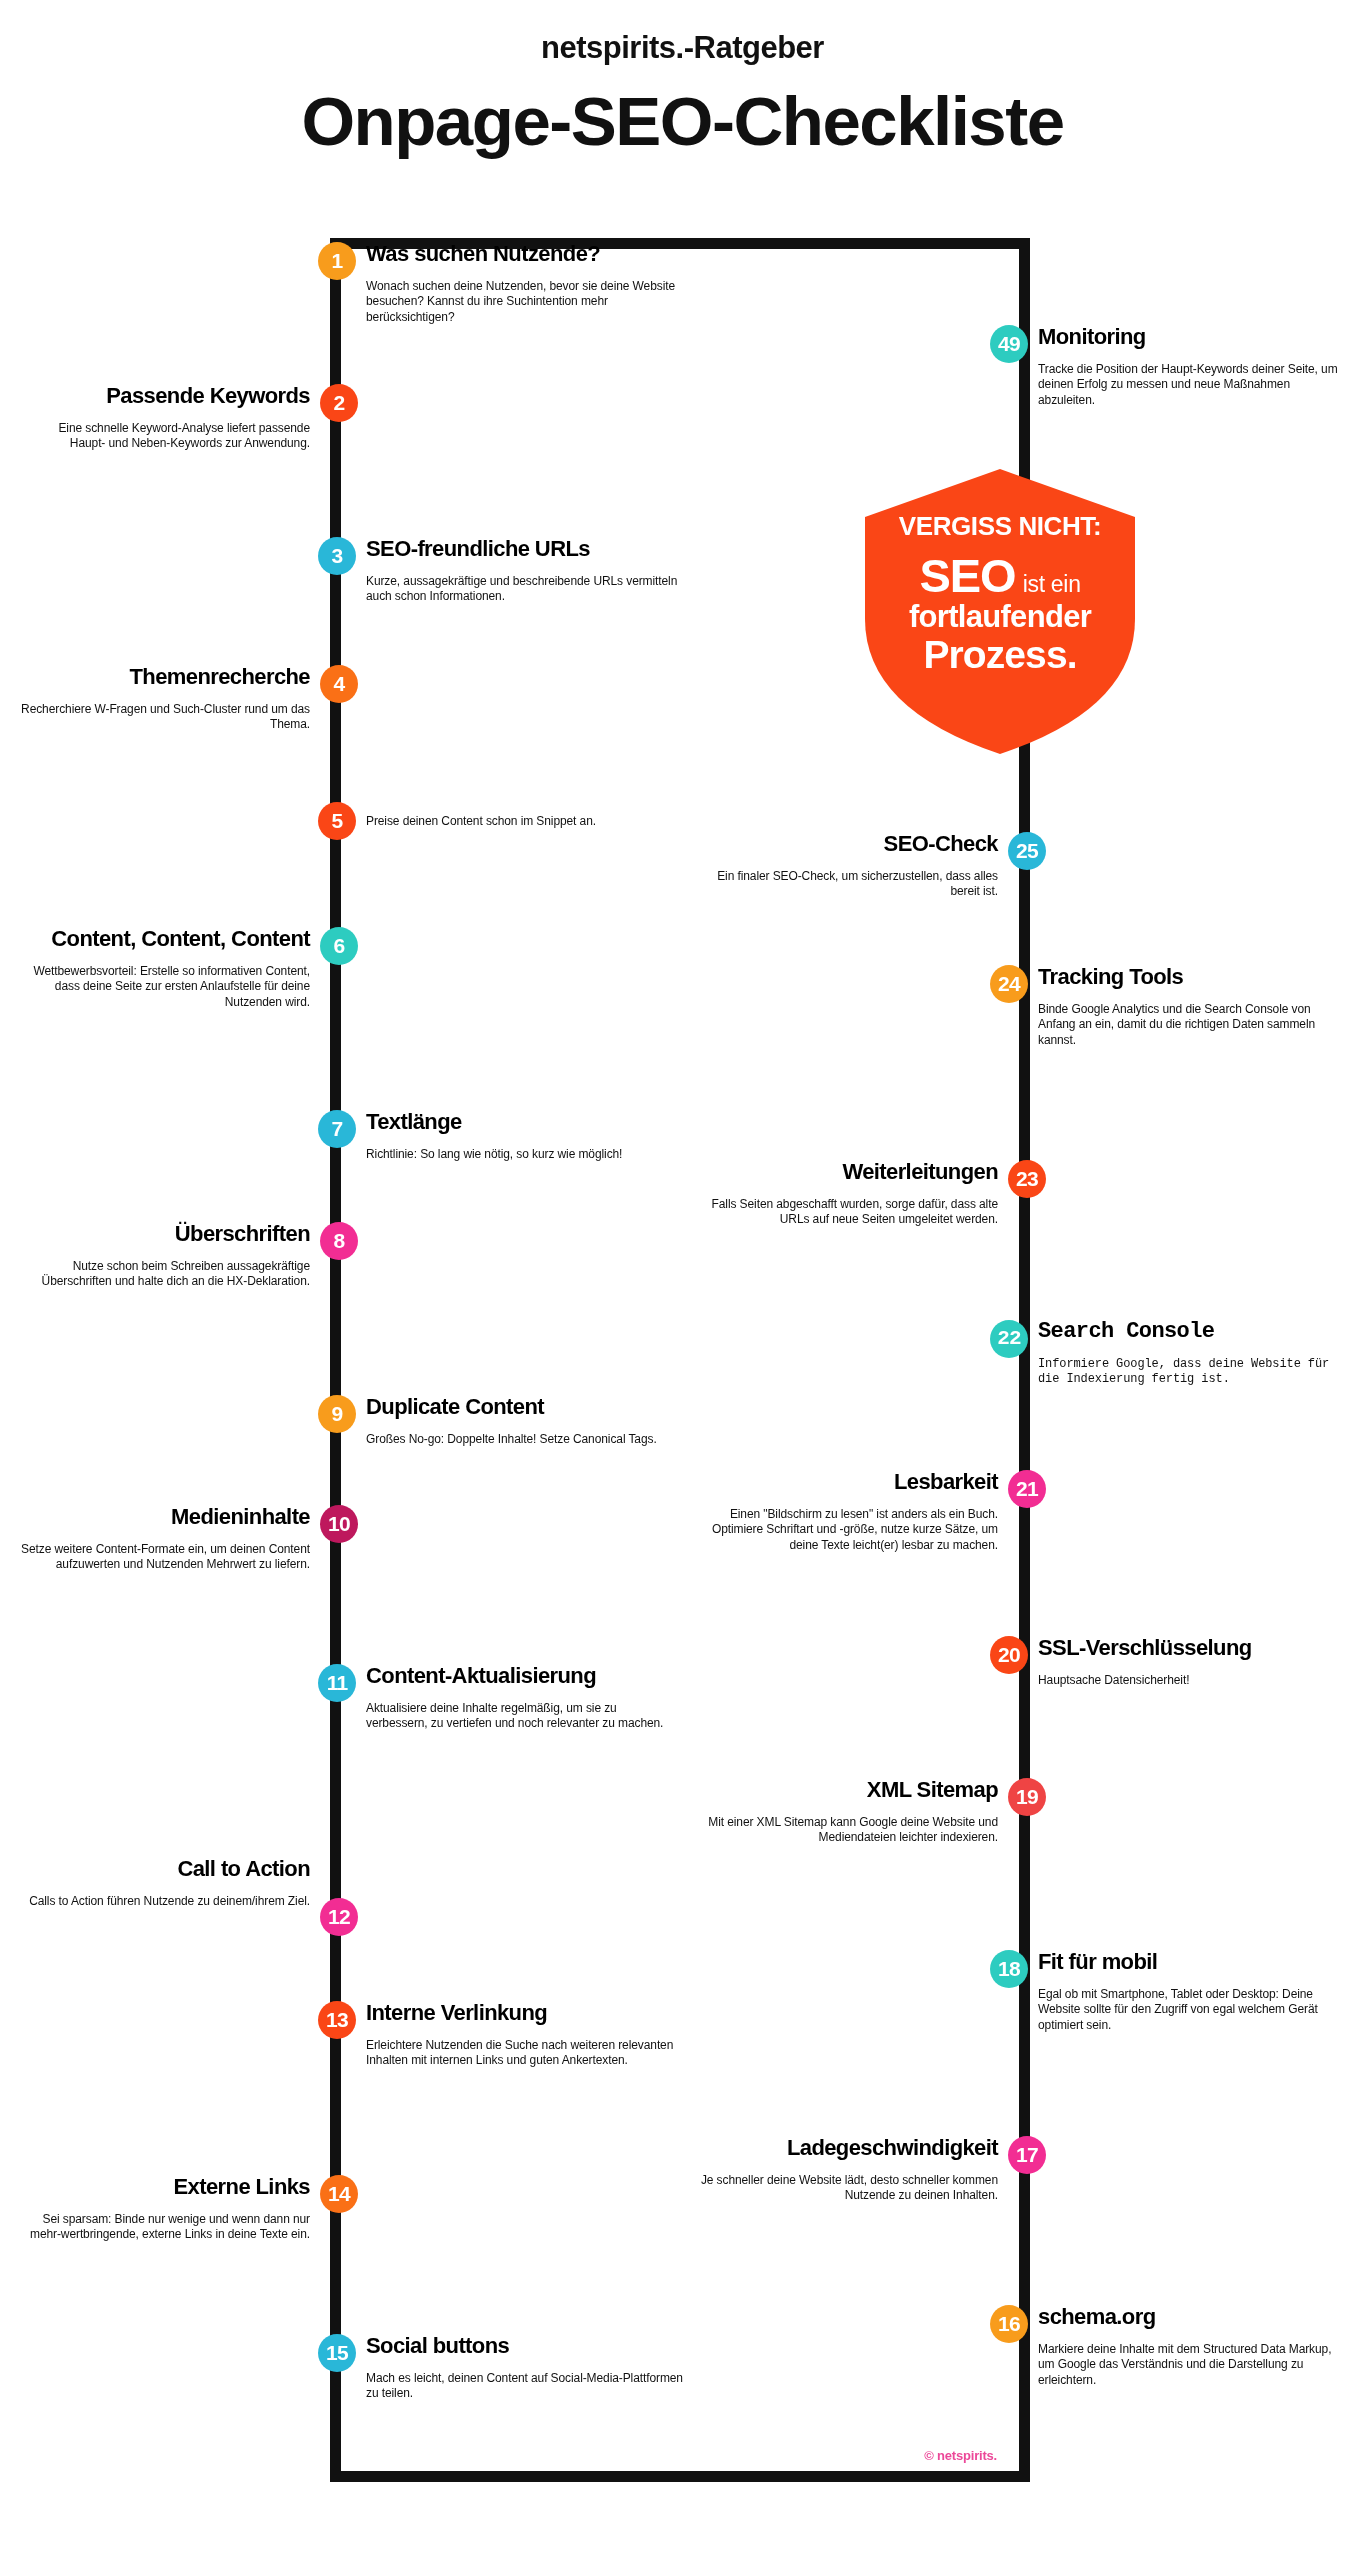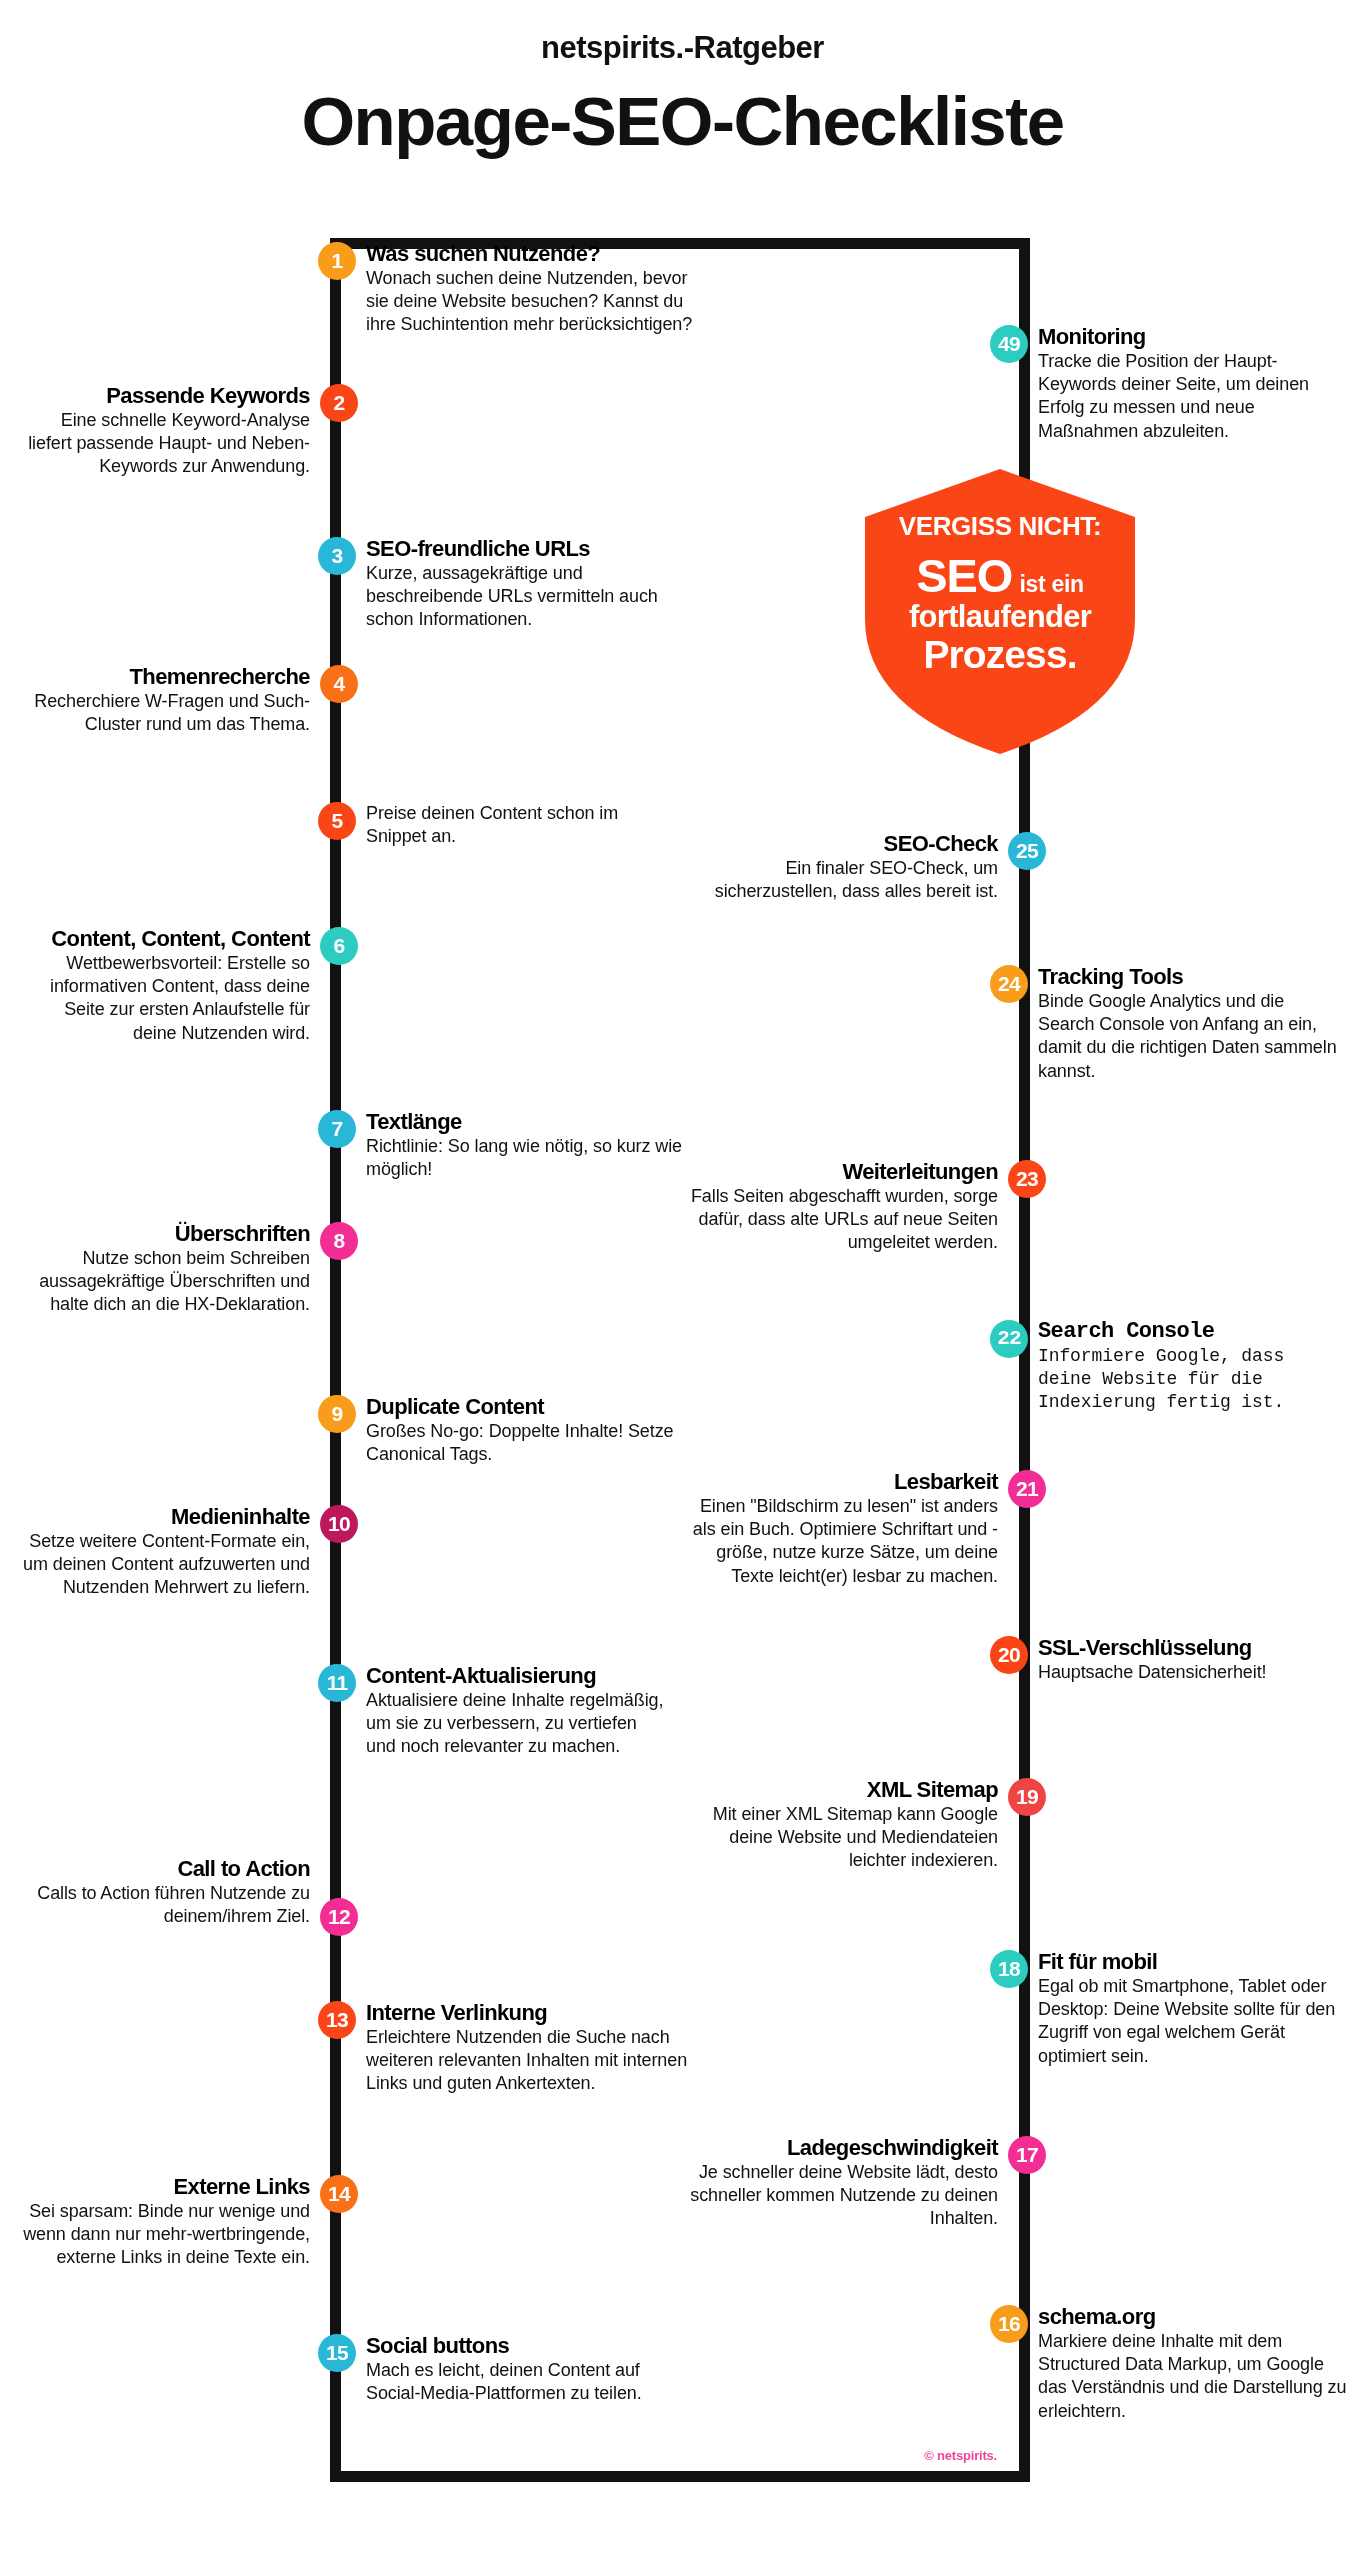--- a/index.html
+++ b/index.html
@@ -71,24 +71,24 @@
     letter-spacing: -0.8px;
   }
   .item .title {
     font-size: 22px;
     font-weight: bold;
     letter-spacing: -0.6px;
     line-height: 1.12;
     color: #000000;
   }
   .item .desc {
-    font-size: 18px;
+    font-size: 12px;
     line-height: 1.30;
     color: #111;
-    margin-top: 0;
+    margin-top: 12px;
     letter-spacing: -0.1px;
   }
 
   
   .item.left { text-align: right; }
   .item.left .badge { right: -48px; top: 0; }
 
   
   .item.right { text-align: left; }
   .item.right .badge { left: -48px; top: 0; }
@@ -121,21 +121,21 @@
   }
   .s-line2 { margin-top: 6px; }
   .s-seo {
     font-size: 47px;
     font-weight: bold;
     letter-spacing: -1px;
     vertical-align: baseline;
   }
   .s-istein {
     font-size: 23px;
-    font-weight: bold;
+    font-weight: normal;
     letter-spacing: -0.3px;
     margin-left: 7px;
   }
   .s-line3 {
     font-size: 31px;
     font-weight: bold;
     letter-spacing: -0.7px;
     margin-top: -4px;
   }
   .s-line4 {

